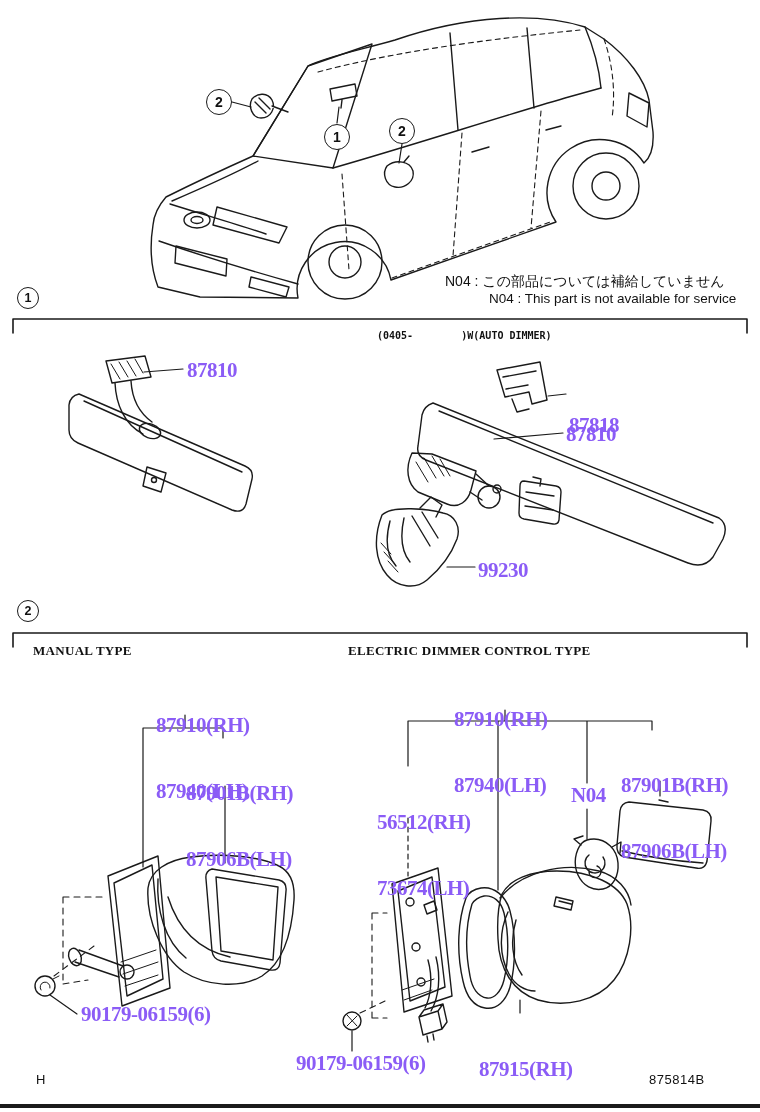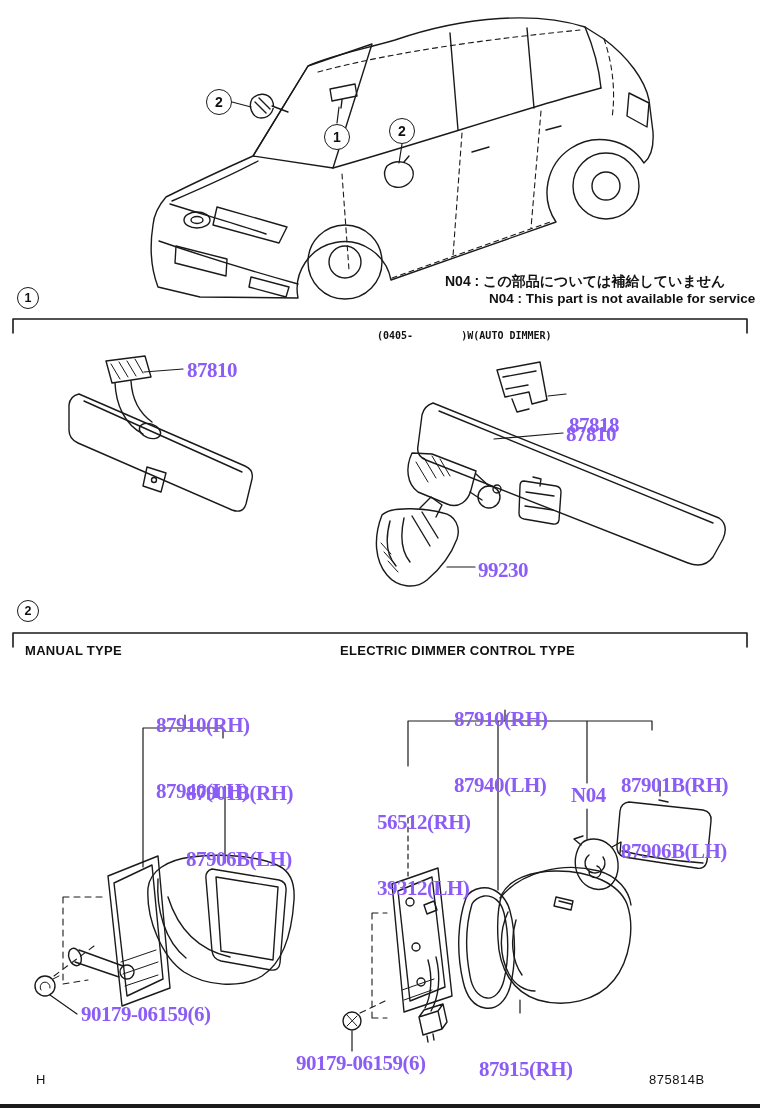--- a/index.html
+++ b/index.html
@@ -7,25 +7,25 @@
     position:relative;width:760px;height:1112px;background:#ffffff;
     font-family:"Liberation Sans",sans-serif;color:#111;overflow:hidden;
   }
   #art{position:absolute;left:0;top:0;}
   .lbl{
     position:absolute;font-family:Liberation Serif, serif;
     font-weight:700;font-size:21px;line-height:22px;letter-spacing:-0.5px;
     white-space:pre;color:#8b5cf6;
   }
   .hdr{
-    position:absolute;font-family:Liberation Sans, sans-serif;
-    font-weight:700;font-size:13px;letter-spacing:0.3px;white-space:pre;
+    position:absolute;font-family:Liberation Serif, serif;
+    font-weight:700;font-size:13px;letter-spacing:0.3px;white-space:pre;margin-left:8px;
   }
   .note{
-    position:absolute;font-weight:700;white-space:pre;
+    position:absolute;font-weight:400;white-space:pre;
     font-family:"Liberation Sans","DejaVu Sans",sans-serif;
   }
   .note-jp{font-size:14px;}
   .note-en{font-size:13.5px;padding-left:44px;}
   .variant{
     position:absolute;font-family:"DejaVu Sans Mono",monospace;
     font-weight:700;font-size:10px;white-space:pre;
   }
   .callout{
     position:absolute;border:1.7px solid #1a1a1a;border-radius:50%;
@@ -215,21 +215,21 @@
     <div>87906B(LH)</div>
   </div>
   <div class="lbl" style="left:81px;top:1003px;">90179-06159(6)</div>
 
   <div class="lbl" style="left:454px;top:664px;">
     <div>87910(RH)</div>
     <div>87940(LH)</div>
   </div>
   <div class="lbl" style="left:377px;top:767px;">
     <div>56512(RH)</div>
-    <div>39312(LH)</div>
+    <div>73674(LH)</div>
   </div>
   <div class="lbl" style="left:571px;top:784px;">N04</div>
   <div class="lbl" style="left:621px;top:730px;">
     <div>87901B(RH)</div>
     <div>87906B(LH)</div>
   </div>
   <div class="lbl" style="left:479px;top:1014px;">
     <div>87915(RH)</div>
     
   </div>

